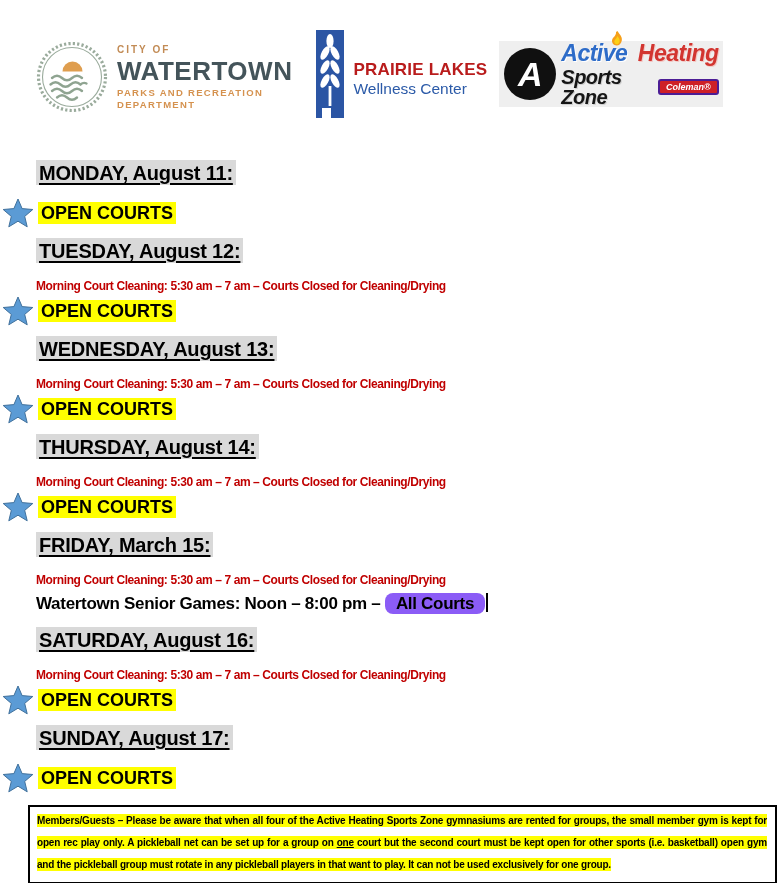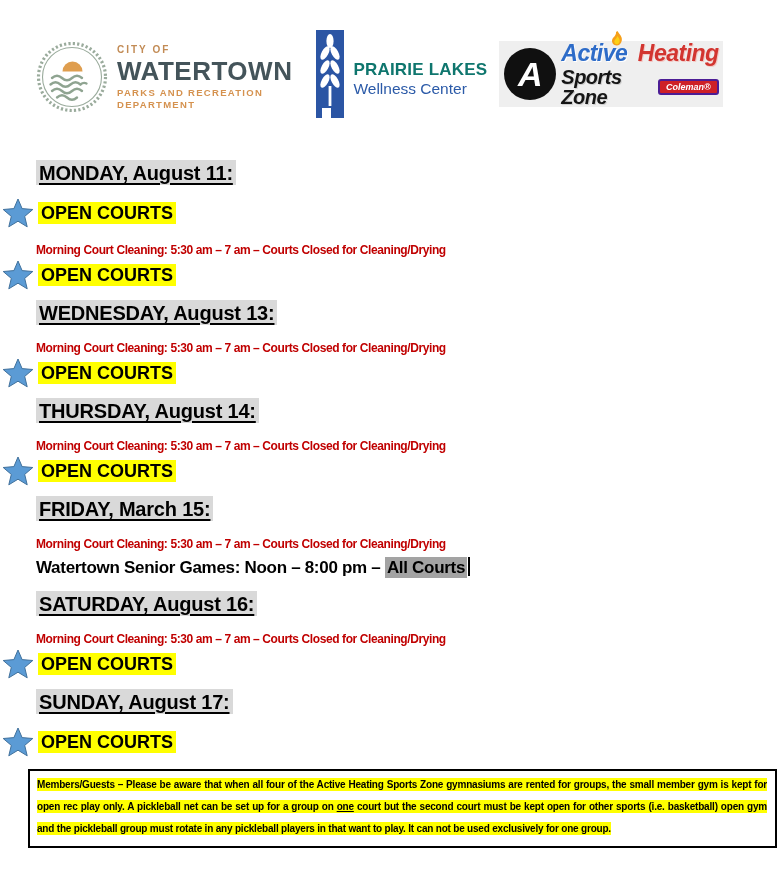--- a/index.html
+++ b/index.html
@@ -15,21 +15,21 @@
   .logos { display:flex; align-items:flex-start; padding:28px 0 0 35px; height:122px; }
 
   .logo-watertown { display:flex; align-items:center; margin-top:12px; }
   .wt-text { margin-left:8px; line-height:1; }
   .wt-city { font-size:10px; font-weight:bold; letter-spacing:2px; color:#C28B55; margin-bottom:3px; }
   .wt-name { font-size:26px; font-weight:bold; color:#44545A; letter-spacing:0.5px; margin-bottom:4px; }
   .wt-sub  { font-size:9.5px; font-weight:bold; letter-spacing:1.3px; color:#D5924F; margin-top:2px; }
 
   .logo-prairie { display:flex; margin-left:24px; margin-top:2px; }
   .pl-text { margin-left:9px; margin-top:30px; line-height:1.15; }
-  .pl-name { font-size:17px; font-weight:bold; color:#0f766e; letter-spacing:0.2px; }
+  .pl-name { font-size:17px; font-weight:bold; color:#b91c1c; letter-spacing:0.2px; }
   .pl-sub  { font-size:15.5px; font-weight:400; color:#2B5AA8; }
 
   .logo-active { margin-left:12px; margin-top:13px; background:#EFEFEF; width:224px; height:66px;
                  display:flex; align-items:center; padding:0 5px; }
   .ah-circle { width:52px; height:52px; border-radius:50%; background:#101010; color:#fff;
                display:flex; align-items:center; justify-content:center;
                font-size:34px; font-weight:bold; font-style:italic; flex:none; }
   .ah-text { margin-left:5px; line-height:1; position:relative; }
   .ah-line1 { white-space:nowrap; }
   .ah-word1 { font-size:23px; font-weight:bold; font-style:italic; color:#2E6CC8;
@@ -52,21 +52,21 @@
                 background:#D9D9D9; padding:2px 3px 1px;
                 text-decoration:underline; text-decoration-thickness:2px; text-underline-offset:3px; }
   .cleaning-row { margin-left:36px; margin-bottom:2px; }
   .cleaning { font-size:12px; font-weight:bold; color:#C00000; letter-spacing:-0.4px; white-space:nowrap; }
   .event-row { display:flex; align-items:center; margin-left:2px; min-height:27px; }
   .event-row.no-star { margin-left:36px; }
   .star-icon { flex:none; }
   .event-text { margin-left:4px; }
   .open-courts { font-size:18px; font-weight:bold; background:#FFFF00; padding:1px 3px; white-space:nowrap; }
   .senior-games { font-size:17px; font-weight:bold; letter-spacing:-0.3px; white-space:nowrap; }
-  .sg-high { background:#a3a3a3; padding:1px 2px; }
+  .sg-high { background:#8b5cf6; padding:1px 11px;border-radius:8px; }
   .cursor-bar { display:inline-block; width:2px; height:19px; background:#000; vertical-align:-3px; margin-left:1px; }
 
   
   .notice-box { margin:11px 0 0 28px; width:749px; border:2px solid #000; padding:3px 8px 6px 7px; }
   .notice-text { margin:0; font-size:10px; font-weight:bold; line-height:22px;
                  text-align:justify; letter-spacing:-0.2px; }
   .hl { background:#FFFF00; padding:1px 0; }
   .uw { text-decoration:underline; }
 </style>
 </head>
@@ -147,20 +147,23 @@
       <svg class="star-icon" width="32" height="30" viewBox="0 0 32 30">
         <path d="M16 1 L20.1 10.6 L30.8 11.5 L22.7 18.4 L25.2 28.8 L16 23.2 L6.8 28.8 L9.3 18.4 L1.2 11.5 L11.9 10.6 Z" fill="#5B9BD5" stroke="#41719C" stroke-width="1"></path>
       </svg>
       <span class="event-text">
         <span class="open-courts">OPEN COURTS</span>
       </span>
     </div>
   </section>
 
   <section class="day">
+    <div class="day-header-row">
+      <span class="day-header">TUESDAY, August 12:</span>
+    </div>
     <div class="cleaning-row">
       <span class="cleaning">Morning Court Cleaning: 5:30 am – 7 am – Courts Closed for Cleaning/Drying</span>
     </div>
     <div class="event-row">
       <svg class="star-icon" width="32" height="30" viewBox="0 0 32 30">
         <path d="M16 1 L20.1 10.6 L30.8 11.5 L22.7 18.4 L25.2 28.8 L16 23.2 L6.8 28.8 L9.3 18.4 L1.2 11.5 L11.9 10.6 Z" fill="#5B9BD5" stroke="#41719C" stroke-width="1"></path>
       </svg>
       <span class="event-text">
         <span class="open-courts">OPEN COURTS</span>
       </span>

